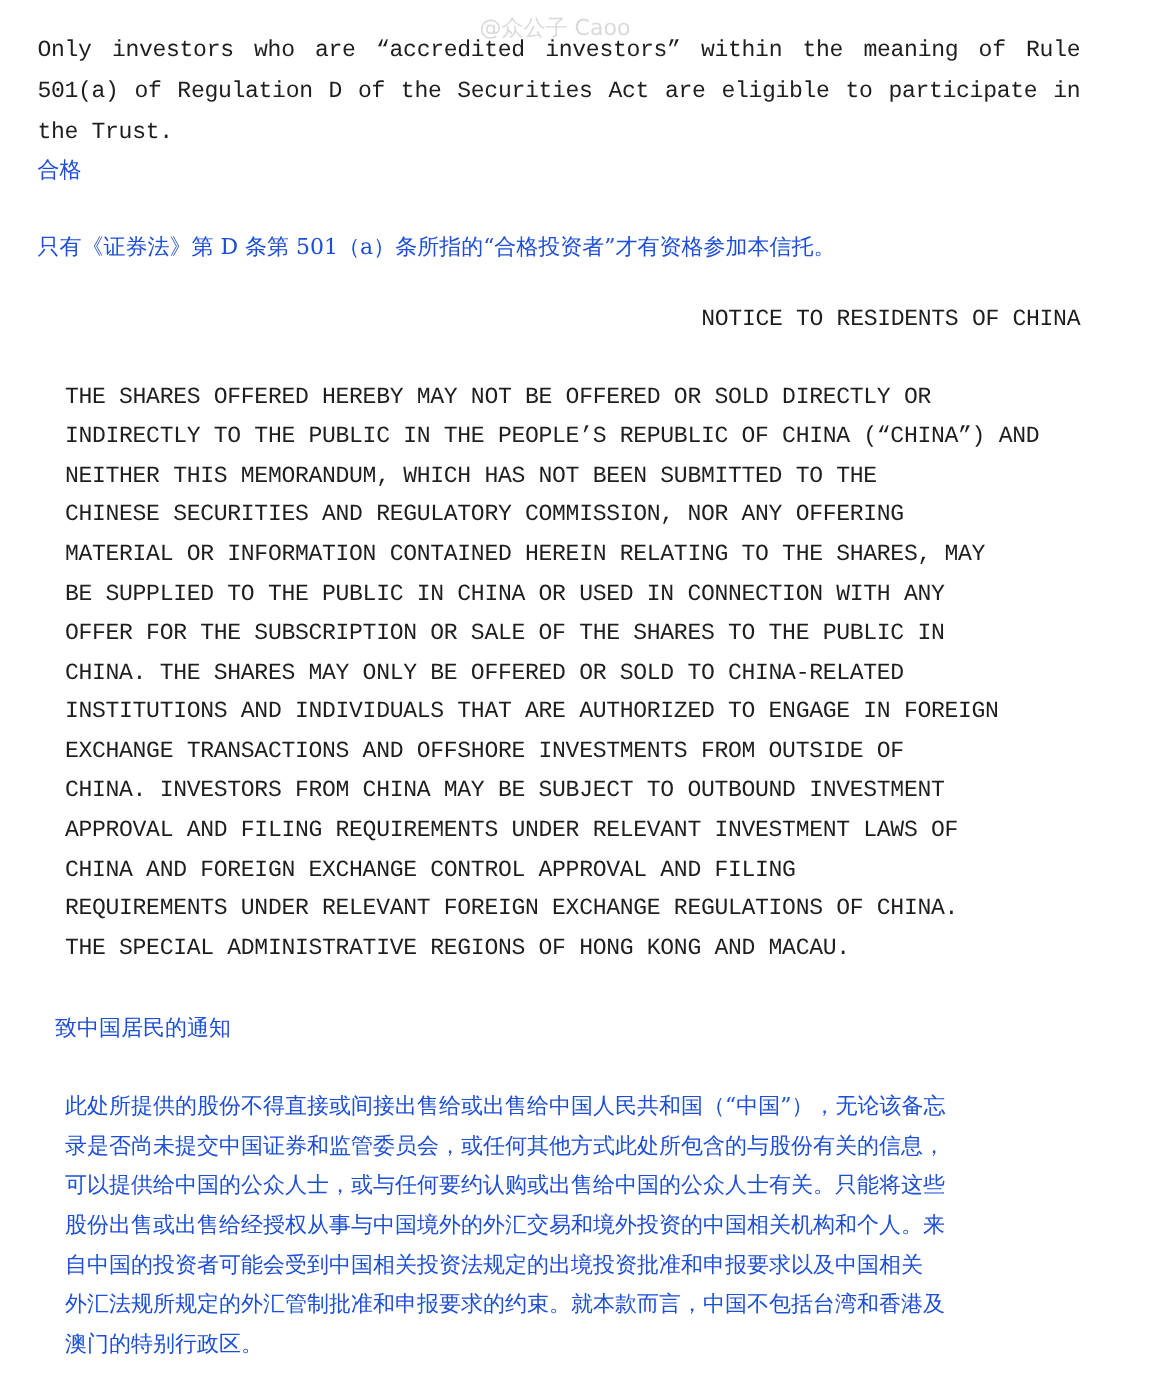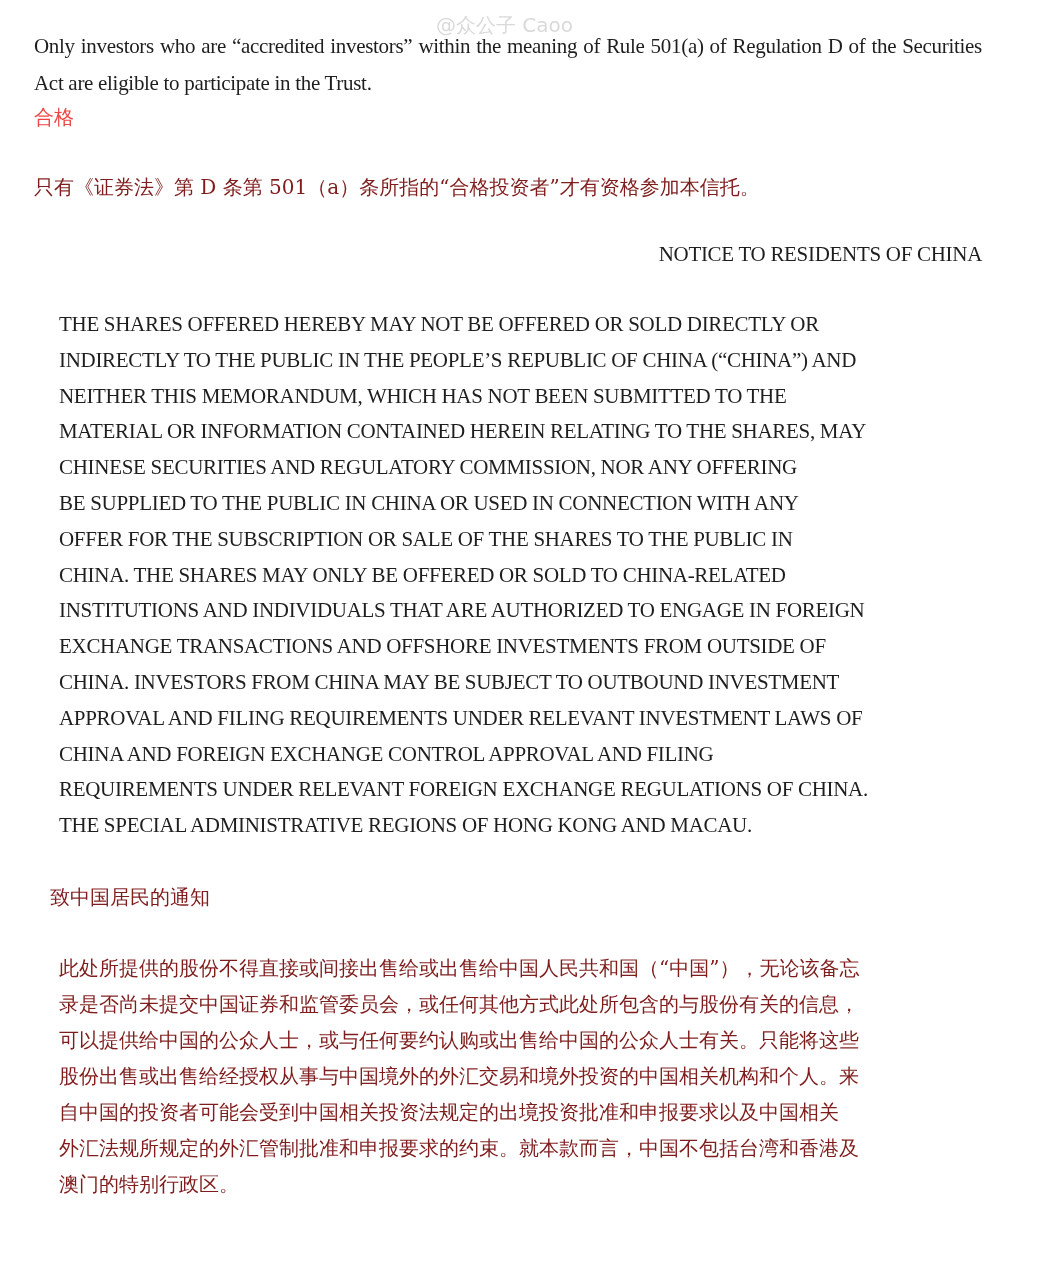--- a/index.html
+++ b/index.html
@@ -14,39 +14,39 @@
       overflow: hidden;
       color: #1e1e1e;
     }
     .page {
       position: absolute;
       left: 34px;
       top: 28px;
       width: 948px;
     }
     .en {
-      font-family: Liberation Serif, serif;
+      font-family: Liberation Mono, monospace;
       font-size: 21px;
       letter-spacing: -0.3px;
     }
     .zh {
       font-family: "DejaVu Serif", "Liberation Serif", serif;
       font-size: 20px;
-      color: #7f1d1d;
+      color: #1d4ed8;
     }
     .intro {
       line-height: 37px;
       margin: 0;
       text-align: justify;
       text-align-last: left;
     }
     .intro-label {
       margin: 0;
       line-height: 30px;
-      color: #ef4444;
+      color: #1d4ed8;
     }
     .intro-zh {
       margin: 40px 0 0 0;
       line-height: 30px;
     }
     .heading-en {
       margin: 37px 0 0 0;
       line-height: 30px;
       text-align: right;
     }
@@ -88,22 +88,22 @@
   <p class="intro en">Only investors who are “accredited investors” within the meaning of Rule 501(a) of Regulation D of the Securities Act are eligible to participate in the Trust.</p>
   <p class="intro-label zh">合格</p>
   <p class="intro-zh zh">只有《证券法》第 D 条第 501（a）条所指的“合格投资者”才有资格参加本信托。</p>
 
   <p class="heading-en en">NOTICE TO RESIDENTS OF CHINA</p>
 
   <p class="notice-en en">
     <span class="line">THE SHARES OFFERED HEREBY MAY NOT BE OFFERED OR SOLD DIRECTLY OR</span>
     <span class="line">INDIRECTLY TO THE PUBLIC IN THE PEOPLE’S REPUBLIC OF CHINA (“CHINA”) AND</span>
     <span class="line">NEITHER THIS MEMORANDUM, WHICH HAS NOT BEEN SUBMITTED TO THE</span>
+    <span class="line">CHINESE SECURITIES AND REGULATORY COMMISSION, NOR ANY OFFERING</span>
     <span class="line">MATERIAL OR INFORMATION CONTAINED HEREIN RELATING TO THE SHARES, MAY</span>
-    <span class="line">CHINESE SECURITIES AND REGULATORY COMMISSION, NOR ANY OFFERING</span>
     <span class="line">BE SUPPLIED TO THE PUBLIC IN CHINA OR USED IN CONNECTION WITH ANY</span>
     <span class="line">OFFER FOR THE SUBSCRIPTION OR SALE OF THE SHARES TO THE PUBLIC IN</span>
     <span class="line">CHINA. THE SHARES MAY ONLY BE OFFERED OR SOLD TO CHINA-RELATED</span>
     <span class="line">INSTITUTIONS AND INDIVIDUALS THAT ARE AUTHORIZED TO ENGAGE IN FOREIGN</span>
     <span class="line">EXCHANGE TRANSACTIONS AND OFFSHORE INVESTMENTS FROM OUTSIDE OF</span>
     <span class="line">CHINA. INVESTORS FROM CHINA MAY BE SUBJECT TO OUTBOUND INVESTMENT</span>
     <span class="line">APPROVAL AND FILING REQUIREMENTS UNDER RELEVANT INVESTMENT LAWS OF</span>
     <span class="line">CHINA AND FOREIGN EXCHANGE CONTROL APPROVAL AND FILING</span>
     <span class="line">REQUIREMENTS UNDER RELEVANT FOREIGN EXCHANGE REGULATIONS OF CHINA.</span>
     <span class="line">THE SPECIAL ADMINISTRATIVE REGIONS OF HONG KONG AND MACAU.</span>

